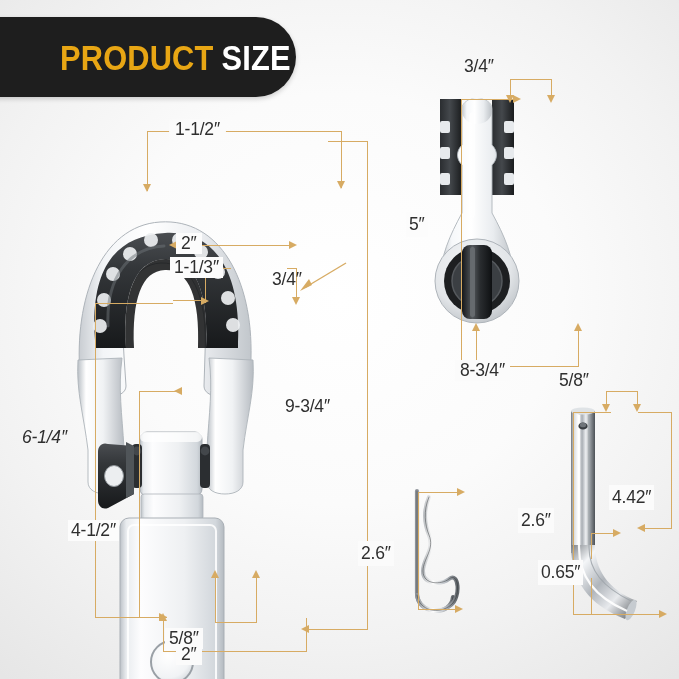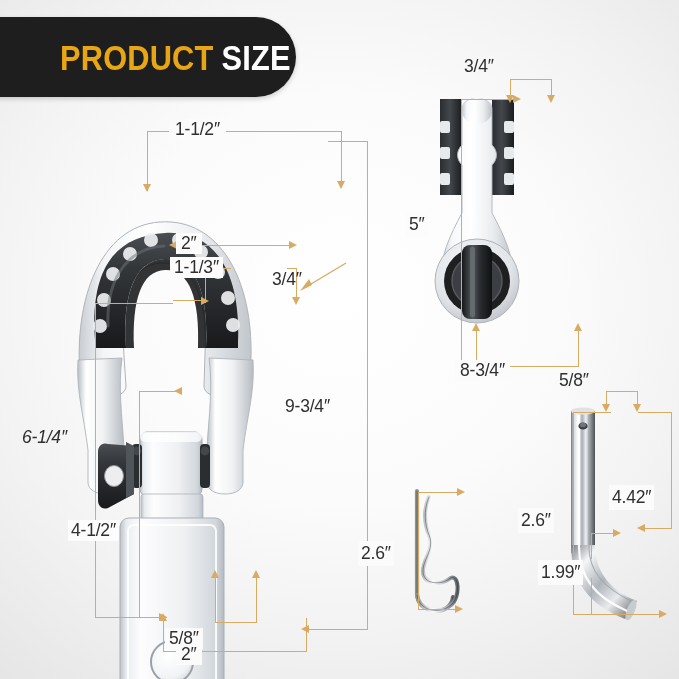--- a/index.html
+++ b/index.html
@@ -454,15 +454,15 @@
     <div class="ar rt" style="left:616px; top:610px;"></div>
   </div>
   <div class="lbl" style="left:518px; top:508px; background:#fbfbfb; padding:2px 3px;">2.6″</div>
 
   <div class="dim">
     <div class="hline" style="left:548px; top:533px; width:26px;"></div>
     <div class="vline" style="left:548px; top:533px; height:26px;"></div>
     <div class="ar rt" style="left:570px; top:529px;"></div>
     <div class="vline" style="left:548px; top:578px; height:36px;"></div>
   </div>
-  <div class="lbl" style="left:538px; top:560px; background:#fbfbfb; padding:2px 3px;">1.99″</div>
+  <div class="lbl" style="left:538px; top:560px; background:#fbfbfb; padding:2px 3px;">0.65″</div>
 
 </div>
 
 </body></html>

